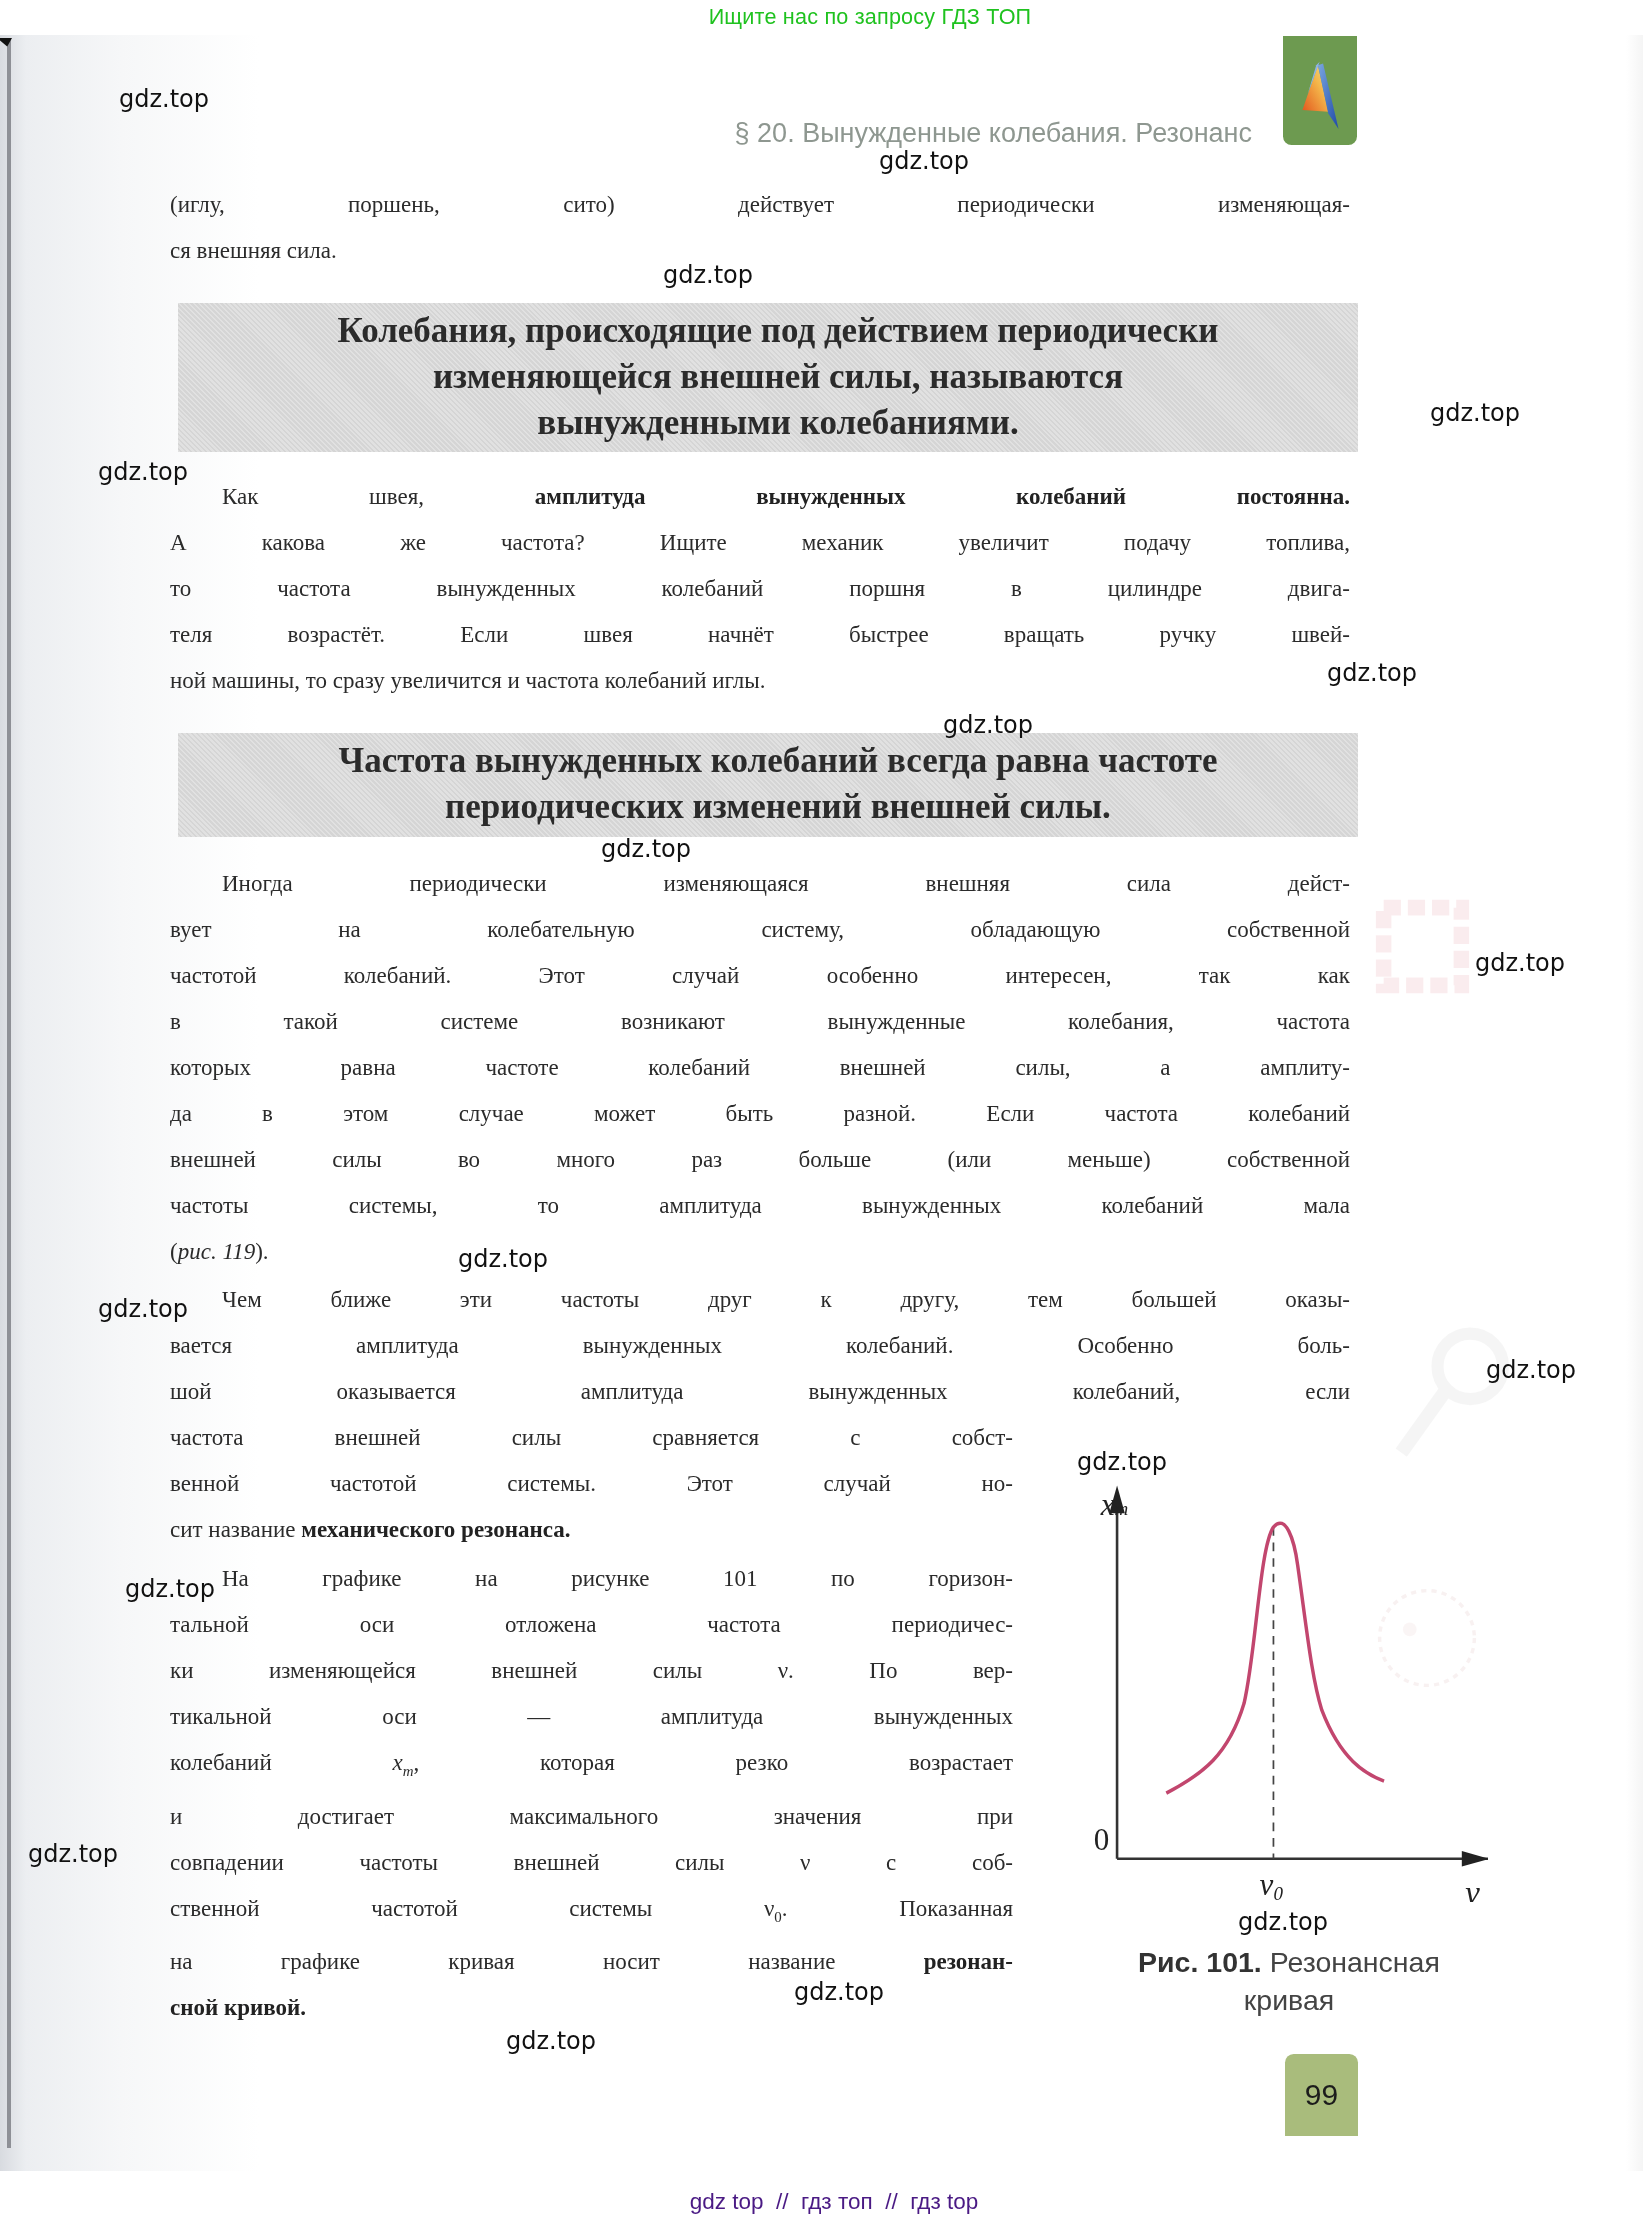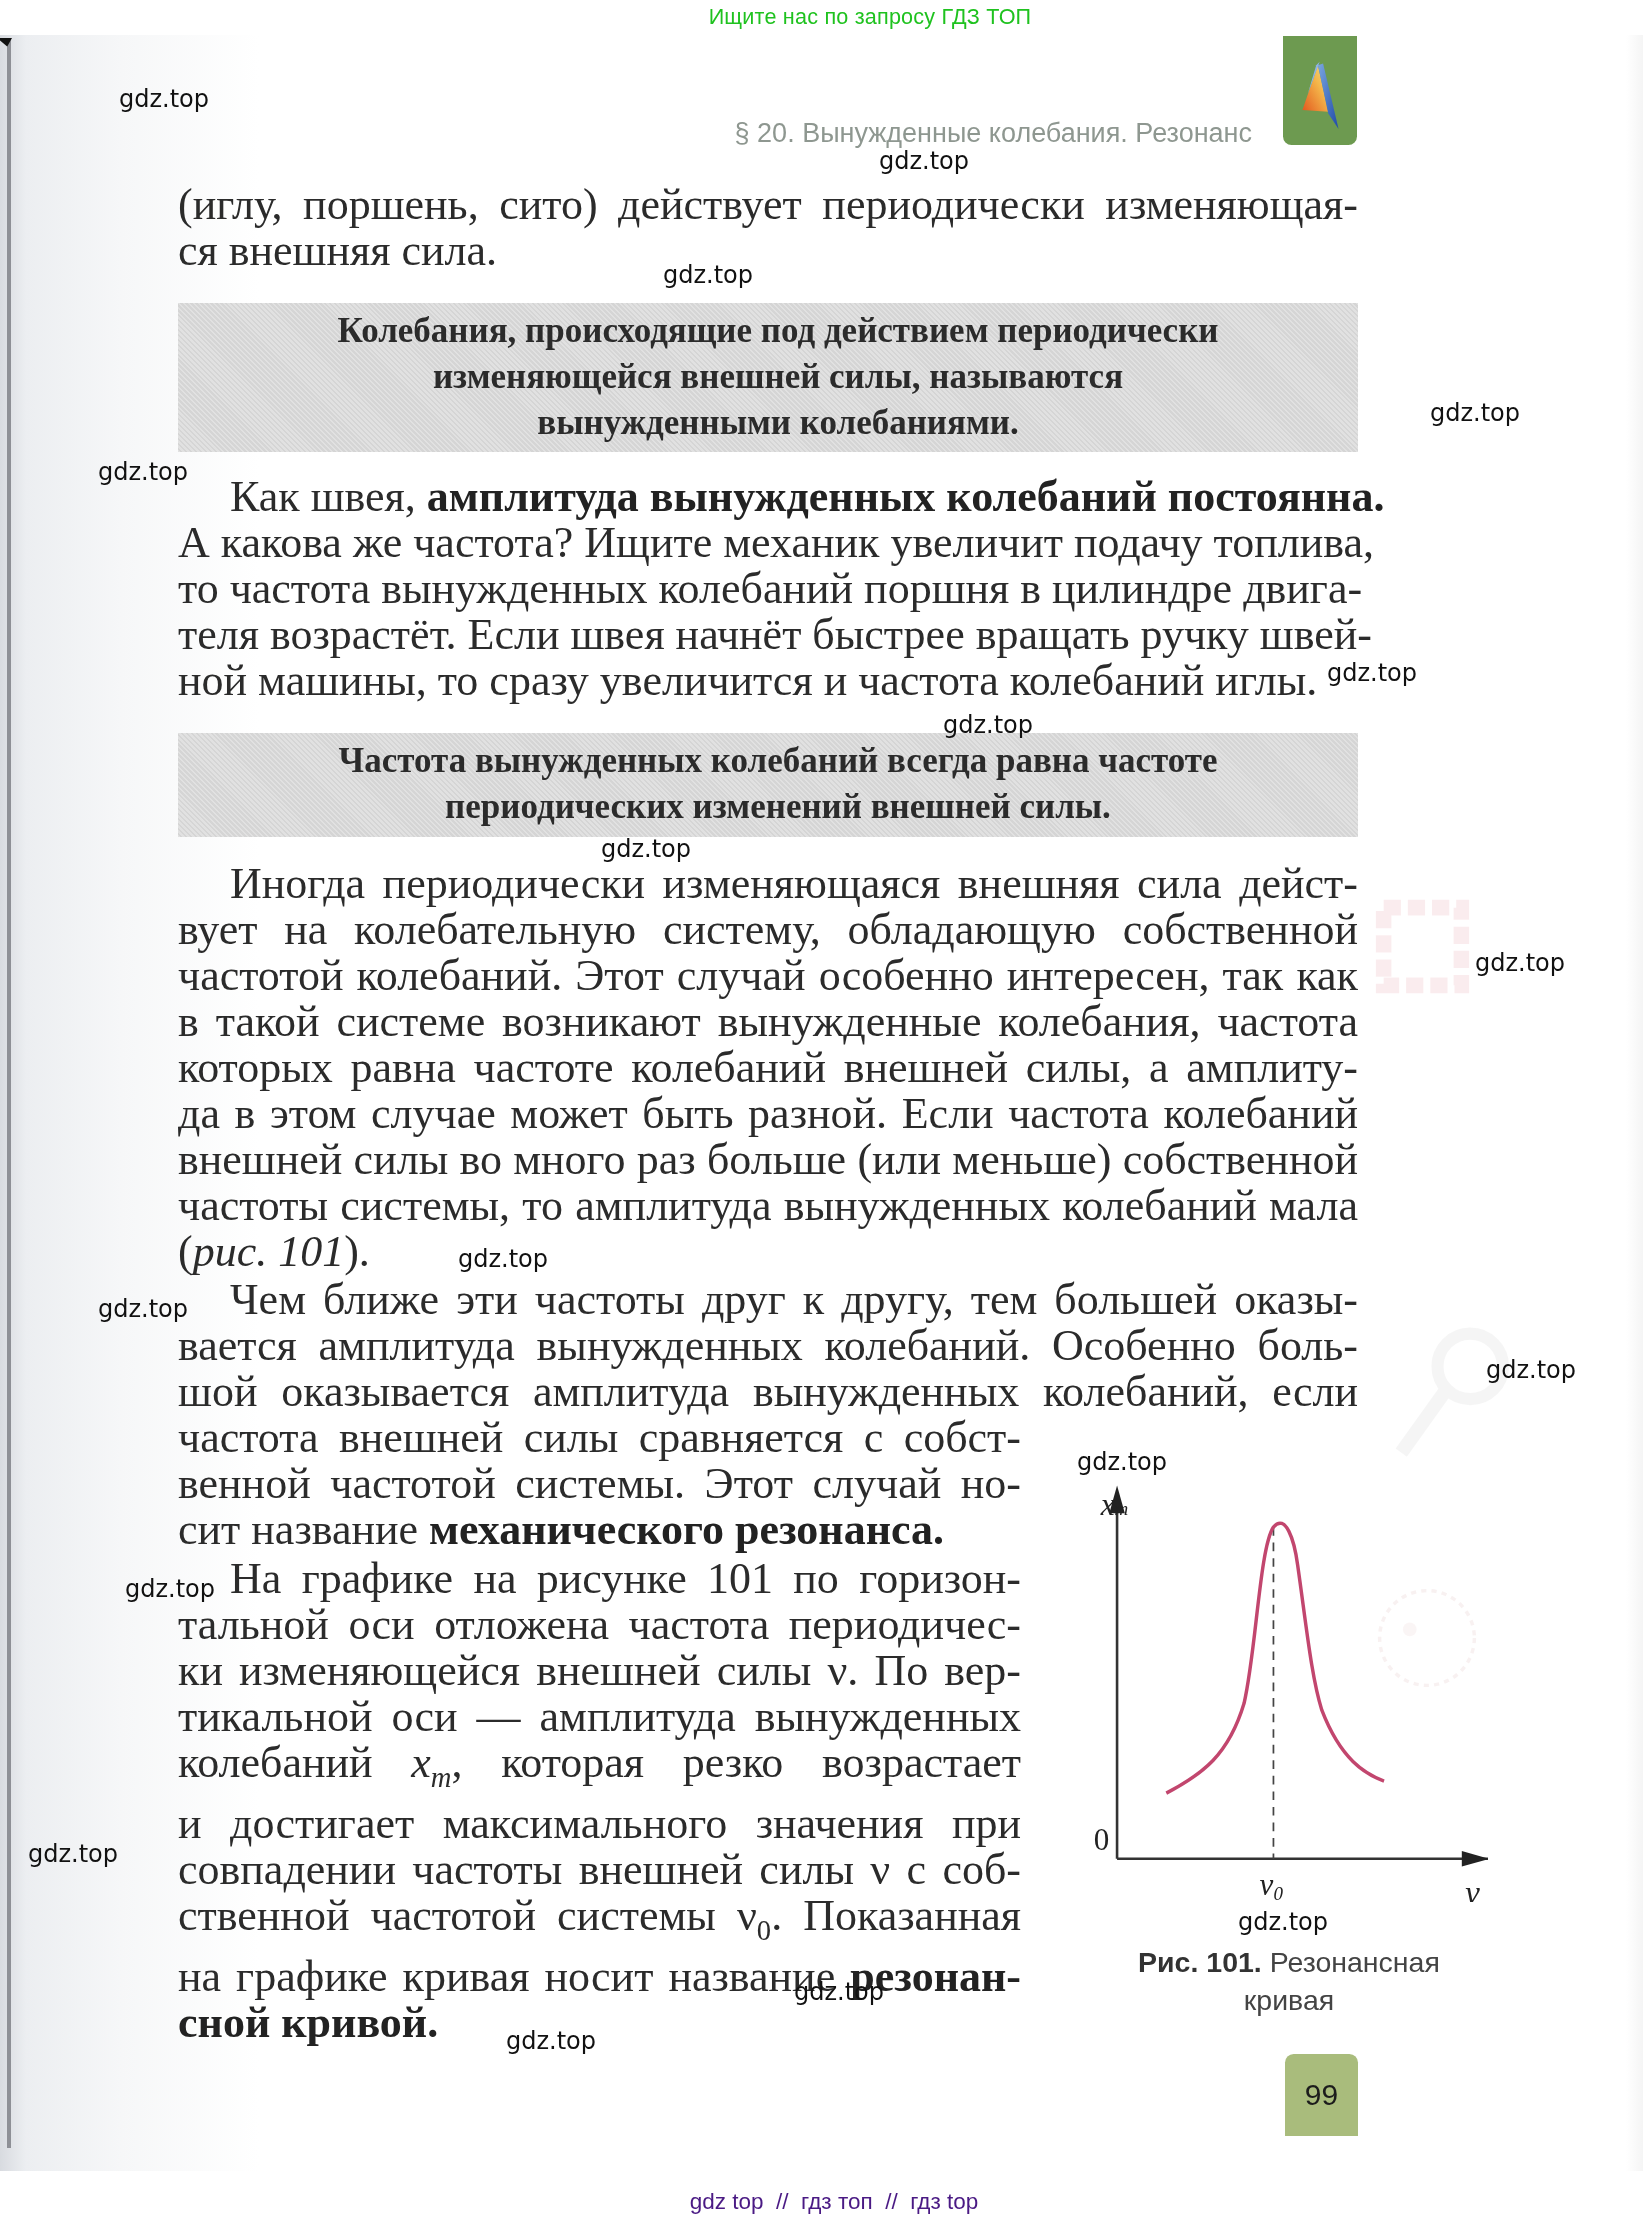--- a/index.html
+++ b/index.html
@@ -35,22 +35,22 @@
     position: absolute; left: 1283px; top: 36px; width: 74px; height: 109px;
     background: #6d9a50; border-radius: 0 0 8.6px 8.6px;
   }
   .chapter-tab svg { position: absolute; left: 15.6px; top: 24px; }
   .wm {
     position: absolute;
     font-family: "DejaVu Sans", "Liberation Sans", sans-serif;
     font-size: 24px; color: #111; z-index: 5;
   }
   .text {
-    position: absolute; left: 178px; width: 1180px;
-    font-size: 44px; line-height: 46px; color: #2b2b2b;
+    position: absolute; left: 170px; width: 1180px;
+    font-size: 23px; line-height: 46px; color: #2b2b2b;
     text-align: justify;
   }
   .line { display: block; white-space: nowrap; text-align-last: justify; text-align: justify; }
   .line.last { text-align-last: left; }
   .indent { padding-left: 52px; }
   b { font-weight: bold; color: #222; }
   .box {
     position: absolute; left: 178px; width: 1180px;
     background: #dcdcdc;
     background-image: repeating-linear-gradient(45deg, rgba(255,255,255,0.15) 0 1.7px, rgba(0,0,0,0.03) 1.7px 3.5px);
@@ -146,21 +146,21 @@
 
 <div class="text" style="top:861px;">
   <span class="line indent">Иногда периодически изменяющаяся внешняя сила дейст-</span>
   <span class="line">вует на колебательную систему, обладающую собственной</span>
   <span class="line">частотой колебаний. Этот случай особенно интересен, так как</span>
   <span class="line">в такой системе возникают вынужденные колебания, частота</span>
   <span class="line">которых равна частоте колебаний внешней силы, а амплиту-</span>
   <span class="line">да в этом случае может быть разной. Если частота колебаний</span>
   <span class="line">внешней силы во много раз больше (или меньше) собственной</span>
   <span class="line">частоты системы, то амплитуда вынужденных колебаний мала</span>
-  <span class="line last"><span>(</span><i>рис. 101</i><span>).</span></span>
+  <span class="line last"><span>(</span><i>рис. 119</i><span>).</span></span>
 </div>
 
 <div class="text" style="top:1277px;">
   <span class="line indent">Чем ближе эти частоты друг к другу, тем большей оказы-</span>
   <span class="line">вается амплитуда вынужденных колебаний. Особенно боль-</span>
   <span class="line">шой оказывается амплитуда вынужденных колебаний, если</span>
   <span class="line narrow" style="width:843px;">частота внешней силы сравняется с собст-</span>
   <span class="line narrow" style="width:843px;">венной частотой системы. Этот случай но-</span>
   <span class="line last"><span>сит название </span><b>механического резонанса.</b></span>
 </div>

